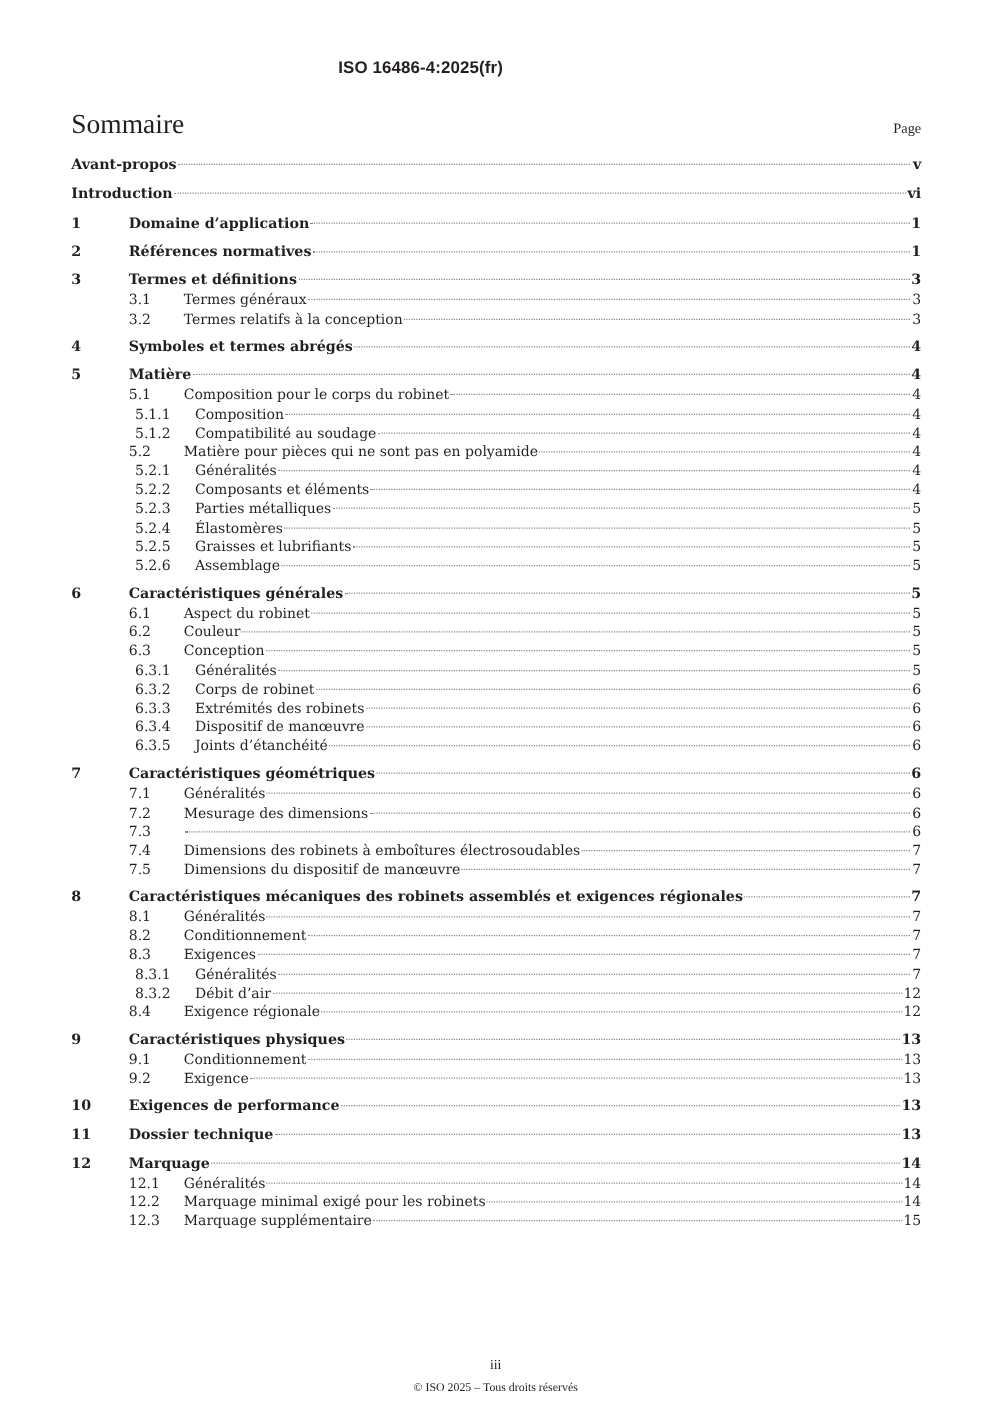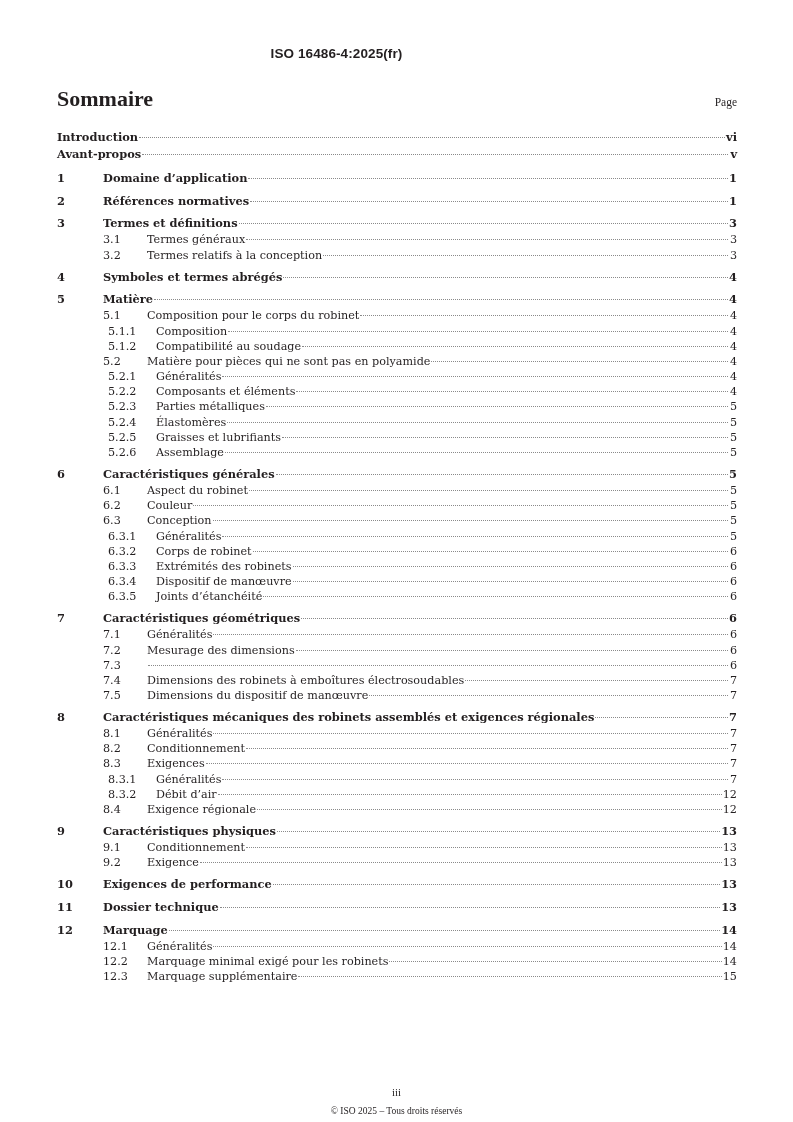--- a/index.html
+++ b/index.html
@@ -30,21 +30,21 @@
       position: absolute;
       top: 86px;
       left: 57px;
       width: 680px;
       display: flex;
       justify-content: space-between;
       align-items: baseline;
     }
     .page-title {
       font-family: "Liberation Serif", serif;
-      font-weight: bold;
+      font-weight: normal;
       font-size: 22px;
       margin: 0;
     }
     .page-label {
       font-family: "Liberation Serif", serif;
       font-size: 11.5px;
       margin-left: 30px;
     }
     .toc {
       position: absolute;
@@ -111,29 +111,29 @@
 <body>
 
 <div class="doc-header">ISO 16486-4:2025(fr)</div>
 
 <div class="title-row">
   <h1 class="page-title">Sommaire</h1>
   <span class="page-label">Page</span>
 </div>
 
 <div class="toc" id="toc">
+    <div class="toc-entry lvl0 first">
+      <span class="label">Avant-propos</span>
+      <span class="leader"></span>
+      <span class="pg">v</span>
+    </div>
     <div class="toc-entry lvl0">
       <span class="label">Introduction</span>
       <span class="leader"></span>
       <span class="pg">vi</span>
-    </div>
-    <div class="toc-entry lvl0 first">
-      <span class="label">Avant-propos</span>
-      <span class="leader"></span>
-      <span class="pg">v</span>
     </div>
     <div class="toc-entry lvl1">
       <span class="num">1</span>
       <span class="label">Domaine d’application</span>
       <span class="leader"></span>
       <span class="pg">1</span>
     </div>
     <div class="toc-entry lvl1">
       <span class="num">2</span>
       <span class="label">Références normatives</span>

